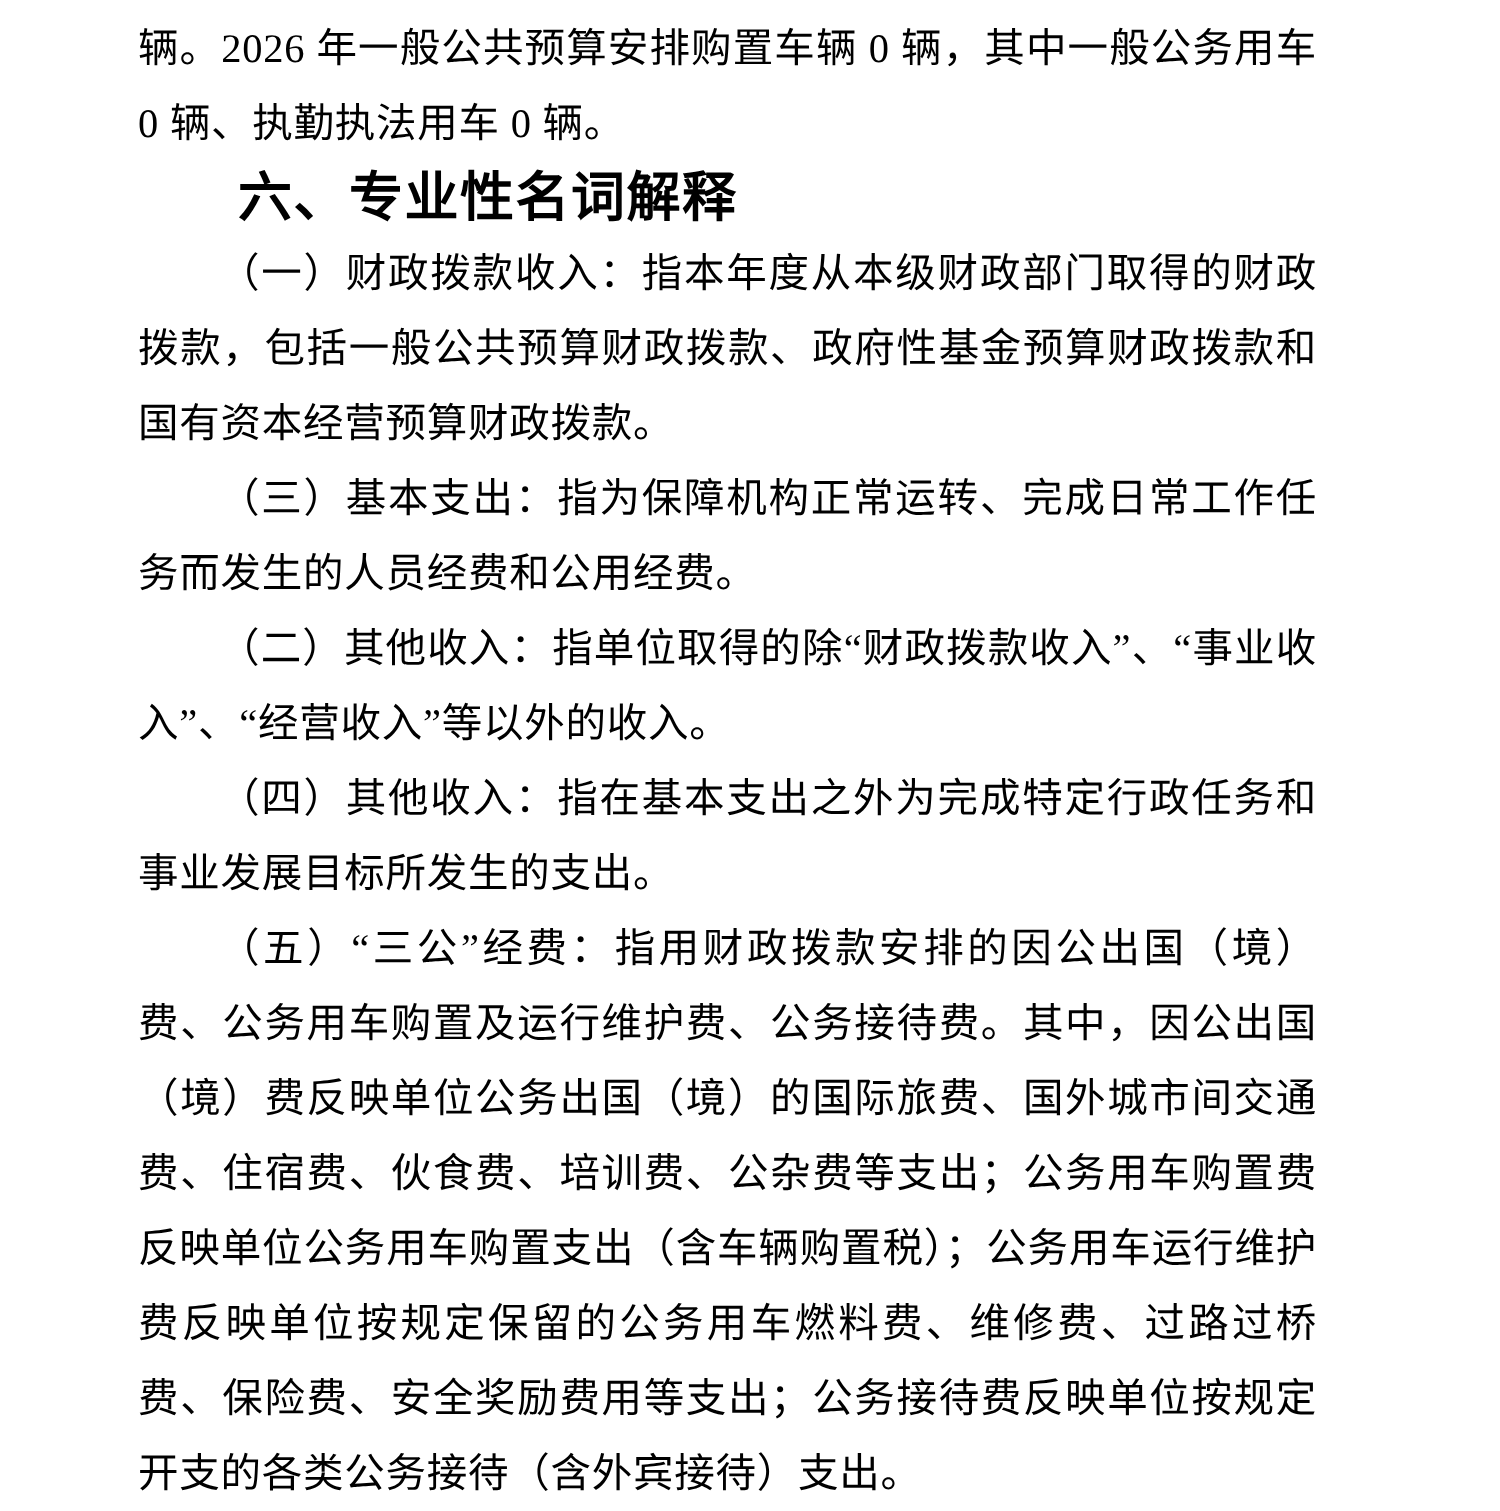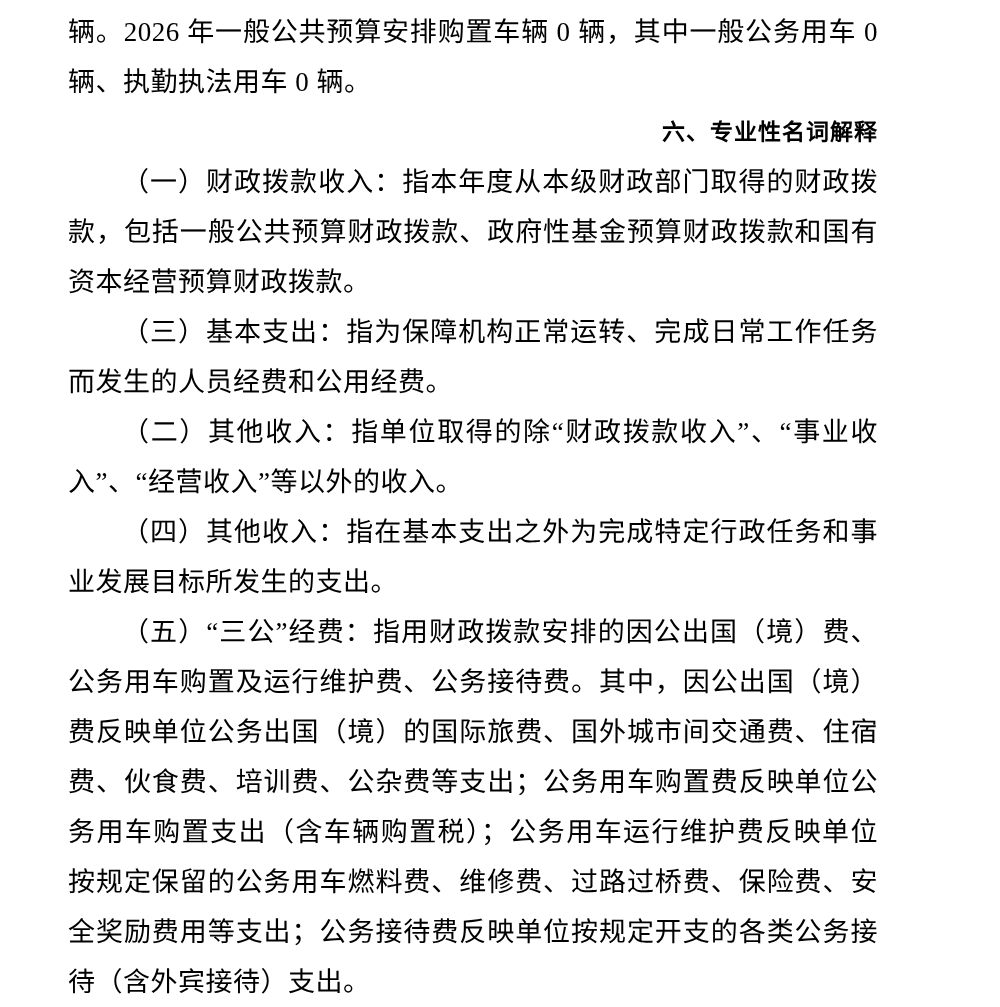--- a/index.html
+++ b/index.html
@@ -7,45 +7,44 @@
     width: 1000px;
     height: 1007px;
     background: #ffffff;
     overflow: hidden;
   }
   .doc-page {
     width: 1000px;
     height: 1007px;
     background: #ffffff;
     color: #000000;
-    padding: 7px 122px 0 68px;
+    padding: 7px 122px 0 92px;
     font-family: "Liberation Serif", "DejaVu Serif", serif;
   }
   .body-par {
     font-size: 27px;
     line-height: 50px;
     text-align: justify;
     text-align-last: left;
     letter-spacing: 0.5px;
     word-break: break-all;
   }
   .body-par.indent {
     text-indent: 2em;
   }
   .term {
     font-weight: normal;
   }
   .section-heading {
     font-family: "Liberation Sans", "DejaVu Sans", sans-serif;
     font-weight: bold;
-    font-size: 23px;
+    font-size: 36px;
     line-height: 50px;
     text-indent: 1.85em;
     letter-spacing: 1px;
-    text-align: right;
   }
 </style>
 </head>
 <body>
 
 <div class="doc-page">
 
   <p class="body-par">辆。2026 年一般公共预算安排购置车辆 0 辆，其中一般公务用车 0 辆、执勤执法用车 0 辆。</p>
 
   <h2 class="section-heading">六、专业性名词解释</h2>

